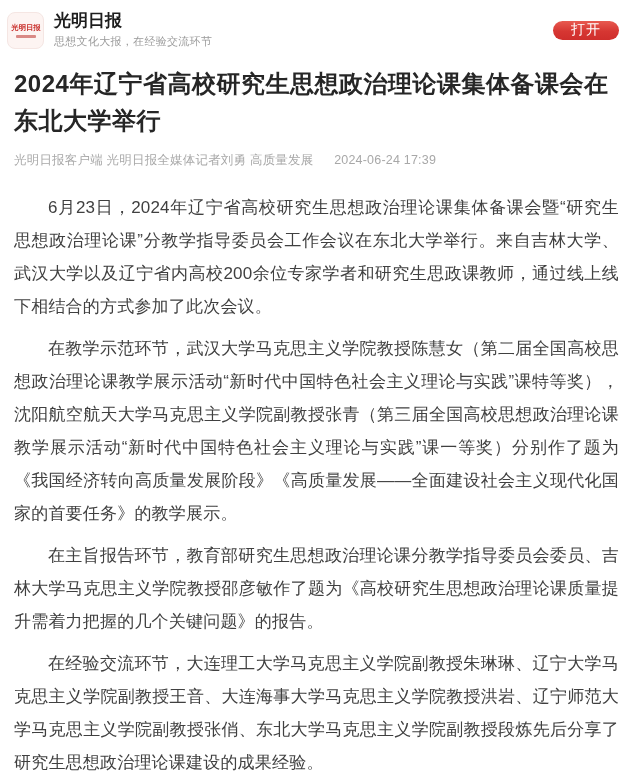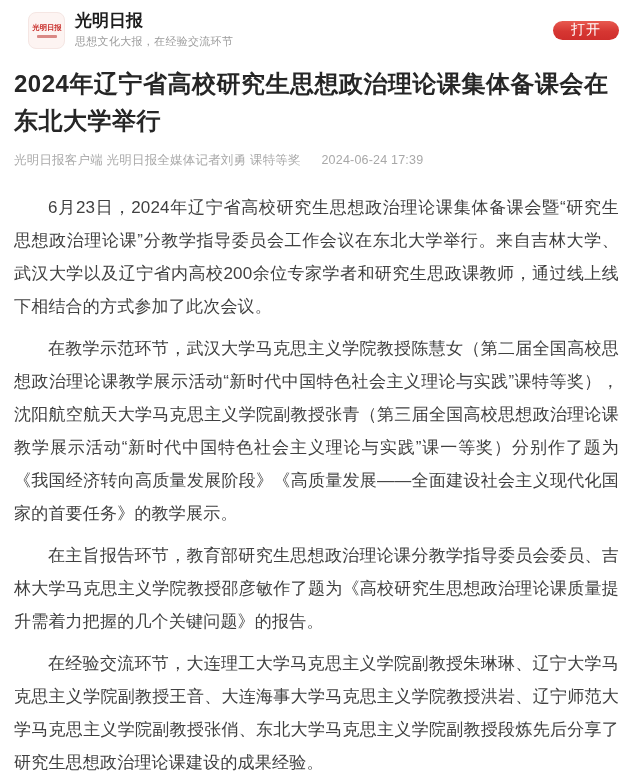--- a/index.html
+++ b/index.html
@@ -12,21 +12,21 @@
     width: 633px;
     height: 782px;
     background: #ffffff;
     overflow: hidden;
   }
 
   
   .header {
     display: flex;
     align-items: center;
-    padding: 11px 14px 8px 28px;
+    padding: 11px 14px 8px 7px;
   }
   .logo-box {
     width: 37px;
     height: 37px;
     border-radius: 8px;
     background: #fdf4f2;
     border: 1px solid #f5e6e3;
     display: flex;
     flex-direction: column;
     align-items: center;
@@ -119,21 +119,21 @@
     <div class="app-meta">
       <div class="app-name">光明日报</div>
       <div class="app-tagline">思想文化大报，在经验交流环节</div>
     </div>
     <button class="open-btn">打开</button>
   </div>
 
   <div class="article">
     <h1 class="title">2024年辽宁省高校研究生思想政治理论课集体备课会在东北大学举行</h1>
     <div class="byline">
-      <span>光明日报客户端 光明日报全媒体记者刘勇 课特等奖</span>
+      <span>光明日报客户端 光明日报全媒体记者刘勇 高质量发展</span>
       <span class="dt">2024-06-24 17:39</span>
     </div>
     <div class="body-text">
         <p class="para">6月23日，2024年辽宁省高校研究生思想政治理论课集体备课会暨“研究生思想政治理论课”分教学指导委员会工作会议在东北大学举行。来自吉林大学、武汉大学以及辽宁省内高校200余位专家学者和研究生思政课教师，通过线上线下相结合的方式参加了此次会议。</p>
         <p class="para">在教学示范环节，武汉大学马克思主义学院教授陈慧女（第二届全国高校思想政治理论课教学展示活动“新时代中国特色社会主义理论与实践”课特等奖），沈阳航空航天大学马克思主义学院副教授张青（第三届全国高校思想政治理论课教学展示活动“新时代中国特色社会主义理论与实践”课一等奖）分别作了题为《我国经济转向高质量发展阶段》《高质量发展——全面建设社会主义现代化国家的首要任务》的教学展示。</p>
         <p class="para">在主旨报告环节，教育部研究生思想政治理论课分教学指导委员会委员、吉林大学马克思主义学院教授邵彦敏作了题为《高校研究生思想政治理论课质量提升需着力把握的几个关键问题》的报告。</p>
         <p class="para">在经验交流环节，大连理工大学马克思主义学院副教授朱琳琳、辽宁大学马克思主义学院副教授王音、大连海事大学马克思主义学院教授洪岩、辽宁师范大学马克思主义学院副教授张俏、东北大学马克思主义学院副教授段炼先后分享了研究生思想政治理论课建设的成果经验。</p>
       </div>
   </div>
 

